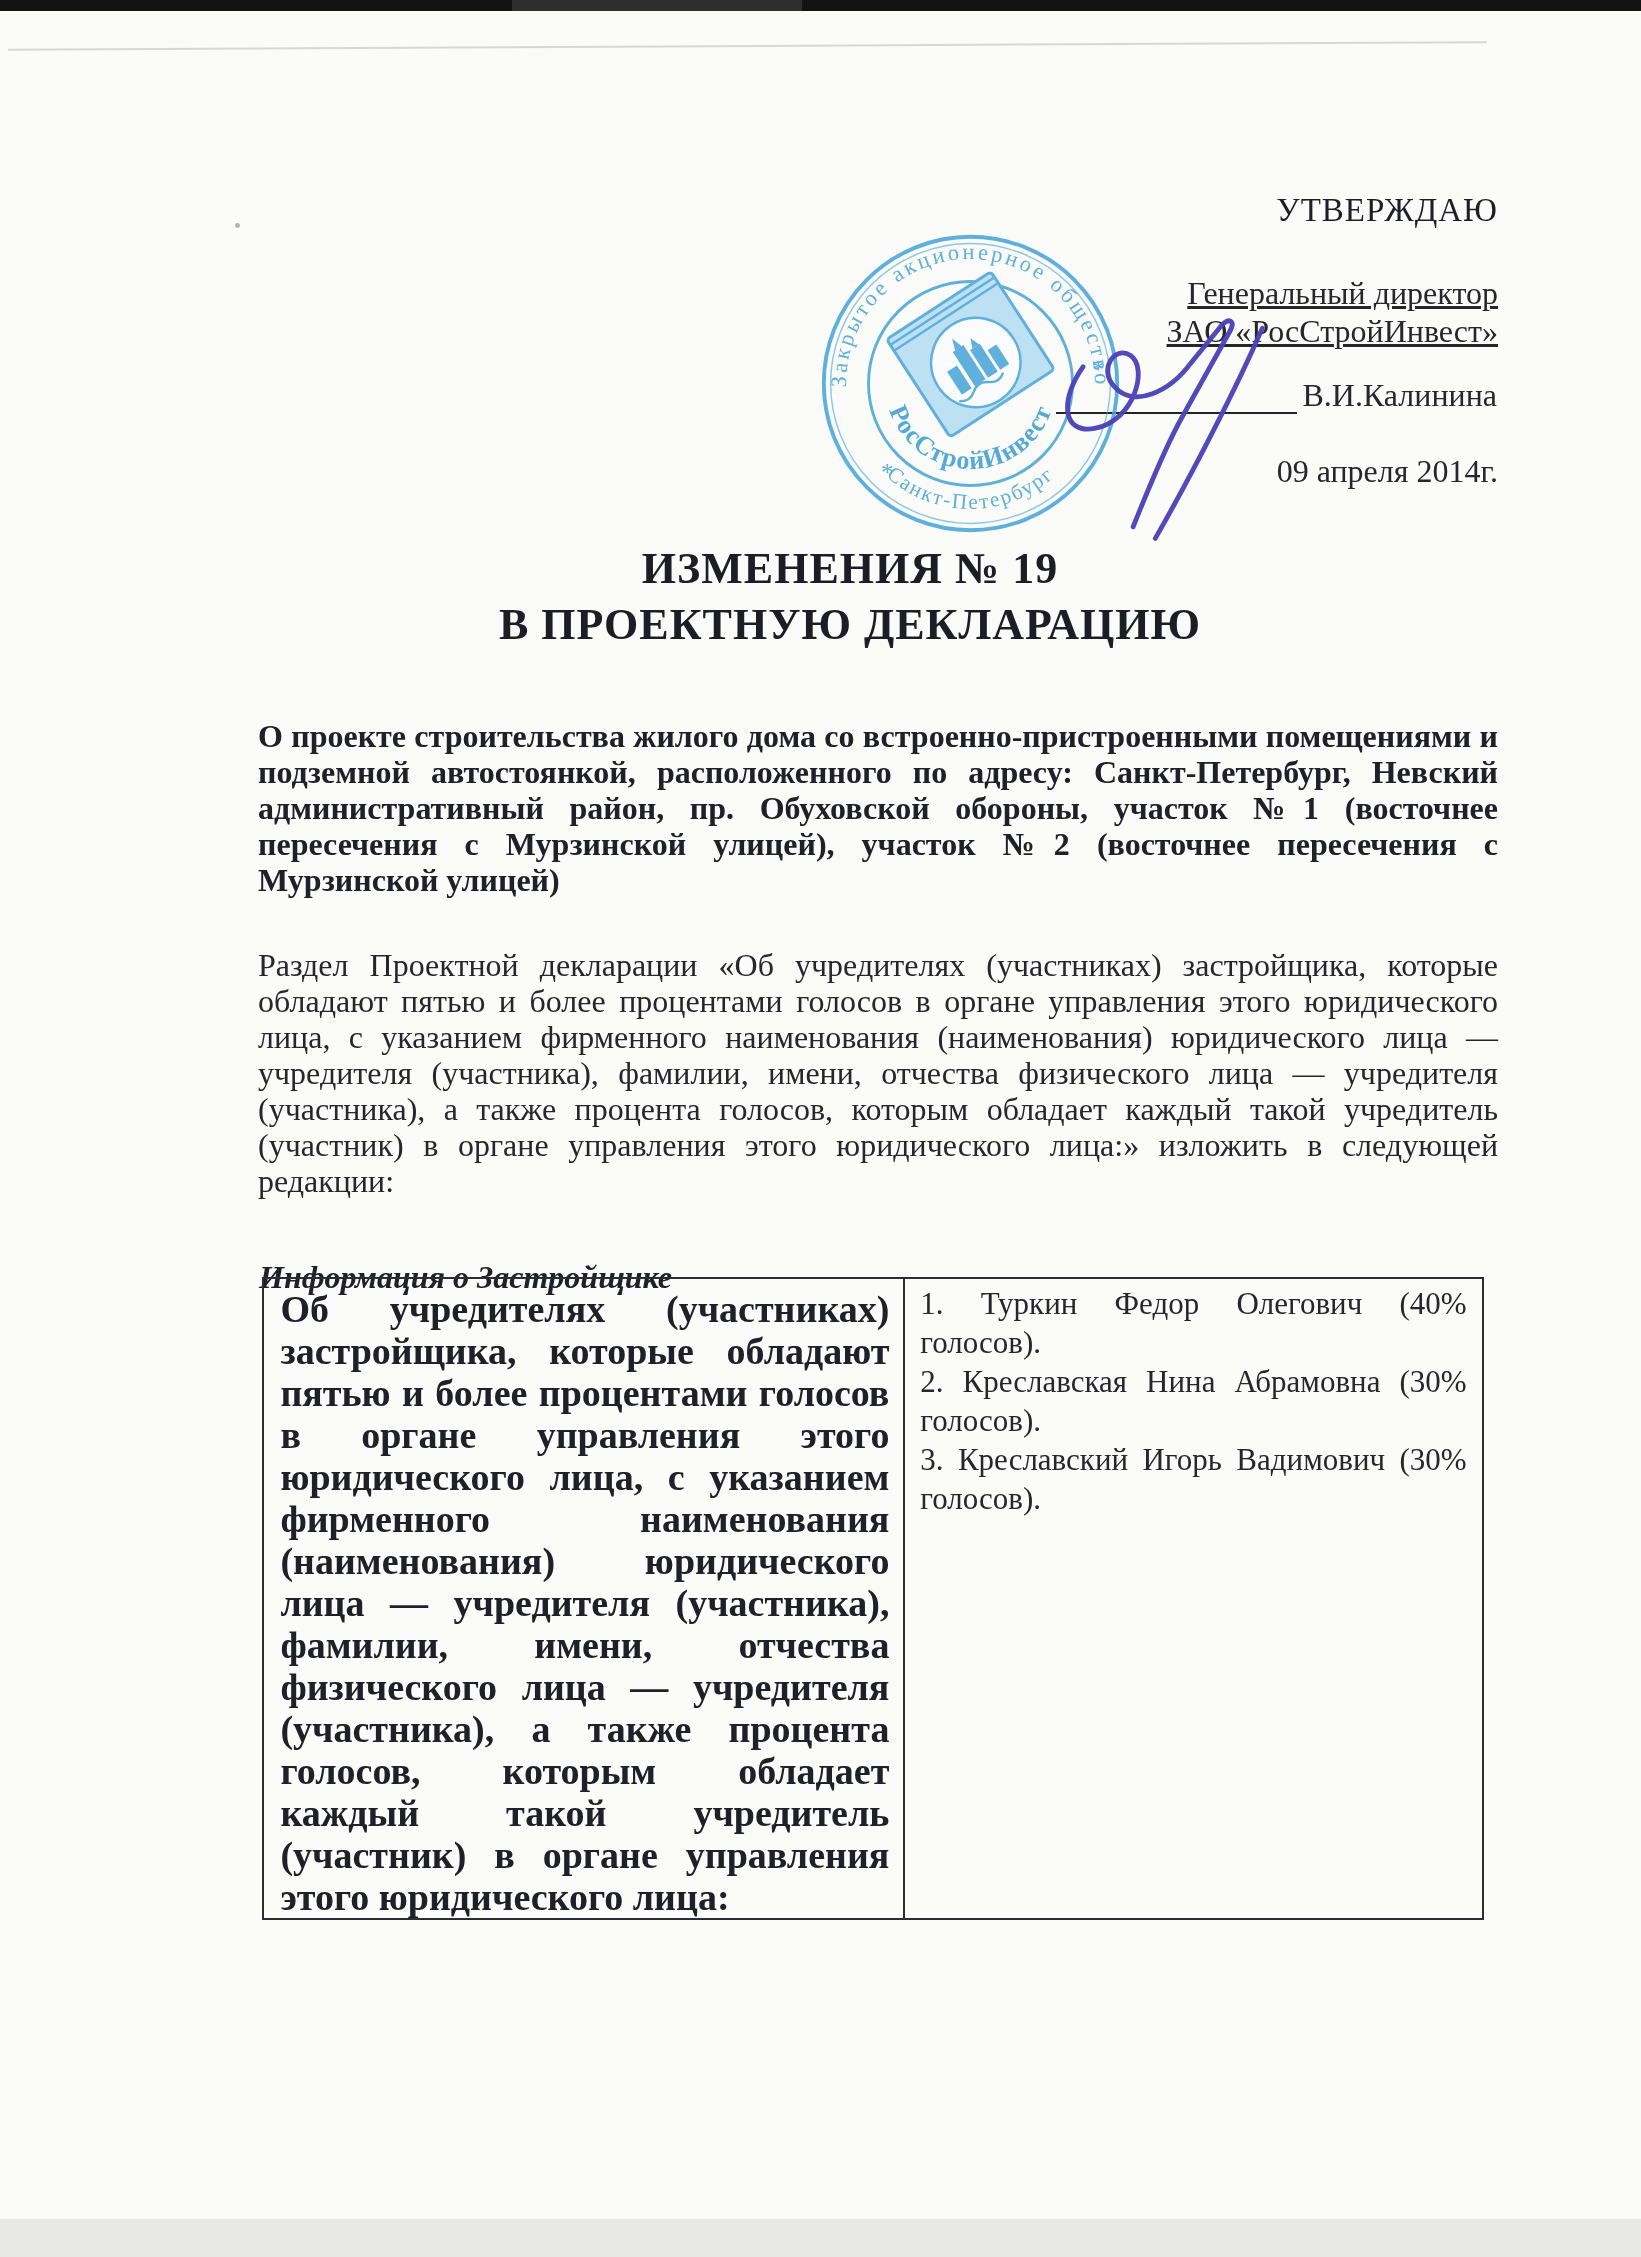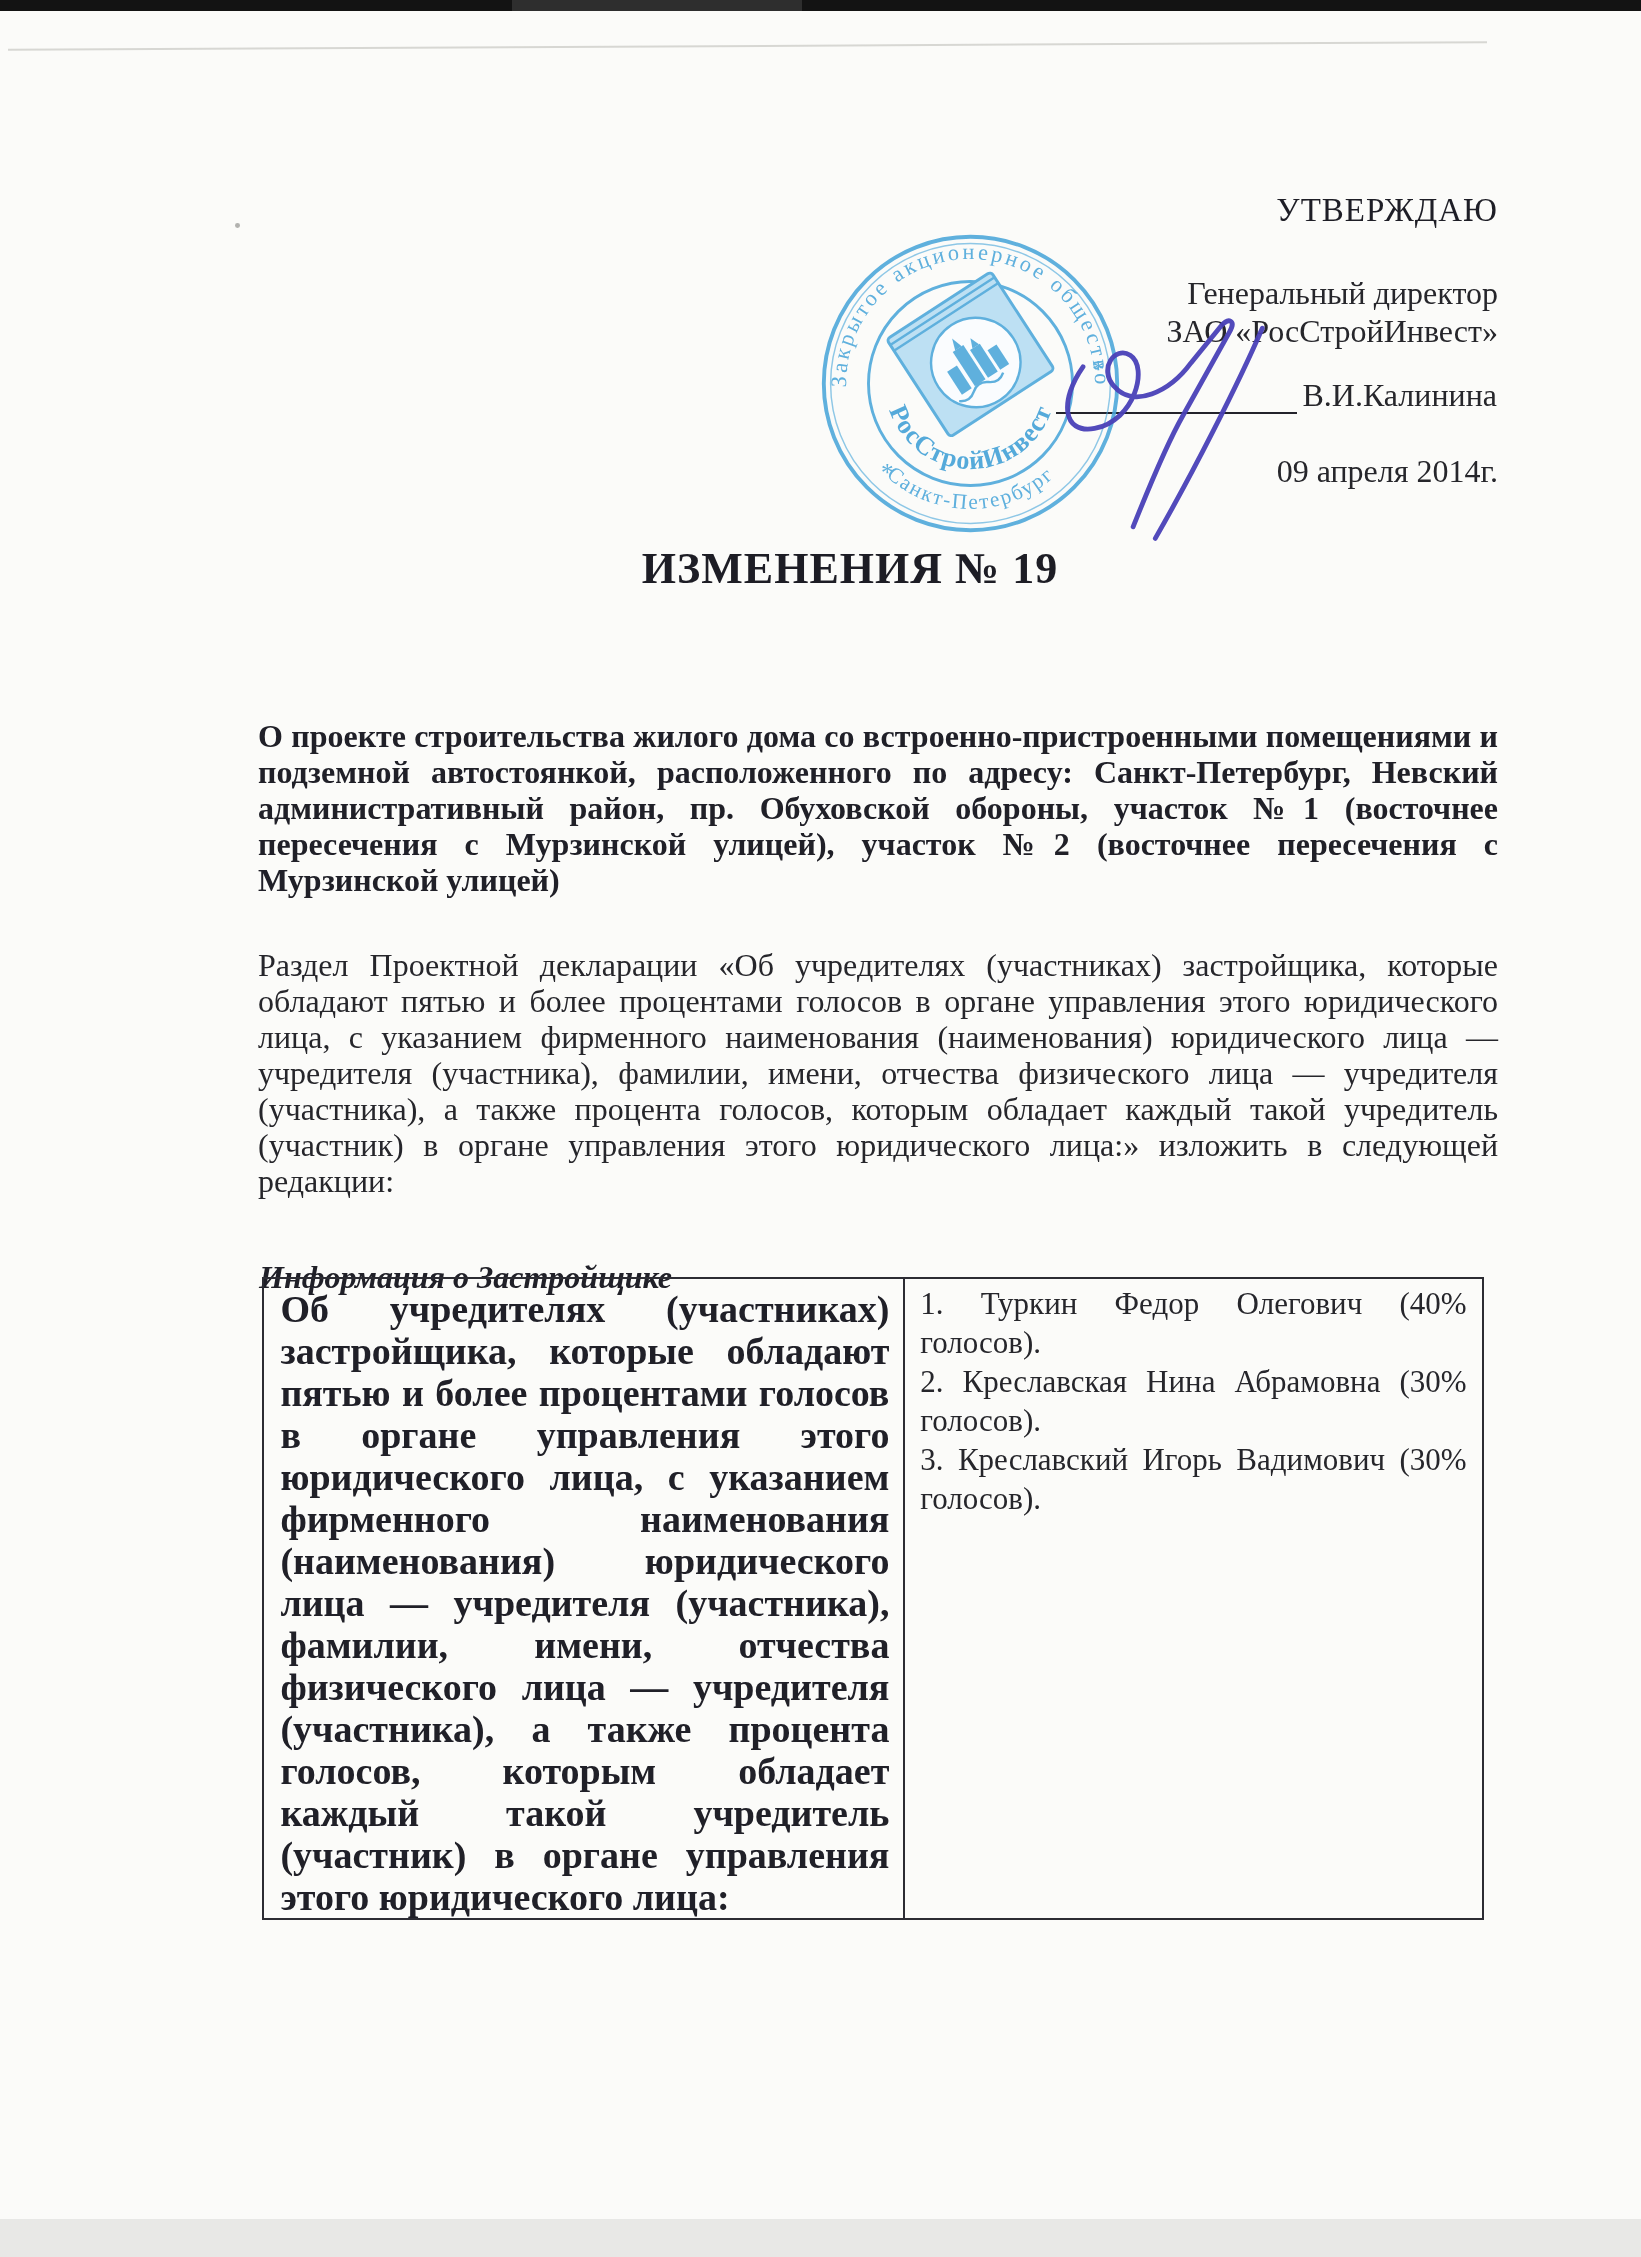--- a/index.html
+++ b/index.html
@@ -7,21 +7,21 @@
     position:relative; width:1641px; height:2219px; margin:0 auto;
     background:#fbfbf9; overflow:hidden;
     font-family:"Liberation Serif","DejaVu Serif",serif; color:#26262b;
   }
   .scan-strip { position:absolute; top:0; left:0; width:1641px; height:10.6px; background:#131313; }
   .scan-strip::after { content:""; position:absolute; left:512px; top:0; width:290px; height:10.6px; background:#2e2e2e; }
   .scan-line { position:absolute; top:45px; left:7.7px; width:1479px; height:1.9px; background:#d7d7d3; transform:rotate(-0.3deg); }
   .dot-artifact { position:absolute; left:235px; top:223px; width:4.8px; height:4.8px; border-radius:50%; background:#a0a09c; opacity:.8; }
 
   .approve-word { position:absolute; top:192px; right:143px; font-size:33px; letter-spacing:1px; color:#1e1e26; }
-  .approve-role { position:absolute; top:274px; right:143px; text-align:right; font-size:32px; line-height:38px; }
+  .approve-role { position:absolute; top:274px; right:143px; text-align:right; font-size:32px; line-height:38px;text-decoration:underline; }
   .sig-row { position:absolute; top:377px; right:144px; display:flex; align-items:flex-end; }
   .sig-line { display:inline-block; width:241px; border-bottom:2.9px solid #23232b; height:31px; margin-right:5.8px; }
   .sig-name { font-size:32px; }
   .approve-date { position:absolute; top:453px; right:143px; font-size:32px; }
 
   .stamp-svg { position:absolute; left:817px; top:230px; width:307px; height:307px; opacity:.88; }
   .signature-svg { position:absolute; left:1046px; top:307px; width:261px; height:241px; }
 
   .doc-title { position:absolute; top:541px; left:232px; width:1236px; text-align:center;
     font-weight:bold; font-size:44px; line-height:56px; letter-spacing:1px; color:#1d1d25; }
@@ -102,20 +102,21 @@
 
   <svg class="signature-svg" viewBox="0 0 270 250">
     <g stroke="#4a41b8" stroke-width="5" fill="none" stroke-linecap="round" opacity="0.95">
       <path d="M38,62 C14,96 16,132 50,126 C92,118 106,62 87,50 C71,40 54,64 70,82 C90,106 128,88 150,58 L181,20 C189,10 197,14 190,26 L142,112 C122,147 103,196 90,228"></path>
       <path d="M224,22 C198,82 152,172 113,240"></path>
     </g>
   </svg>
 
   <div class="doc-title">
     <div>ИЗМЕНЕНИЯ № 19</div>
+    <div>В ПРОЕКТНУЮ ДЕКЛАРАЦИЮ</div>
   </div>
 
   <p class="para para-bold">О проекте строительства жилого дома со встроенно-пристроенными помещениями и подземной автостоянкой, расположенного по адресу: Санкт-Петербург, Невский административный район, пр. Обуховской обороны, участок №1 (восточнее пересечения с Мурзинской улицей), участок №2 (восточнее пересечения с Мурзинской улицей)</p>
   <p class="para para-normal">Раздел Проектной декларации «Об учредителях (участниках) застройщика, которые обладают пятью и более процентами голосов в органе управления этого юридического лица, с указанием фирменного наименования (наименования) юридического лица — учредителя (участника), фамилии, имени, отчества физического лица — учредителя (участника), а также процента голосов, которым обладает каждый такой учредитель (участник) в органе управления этого юридического лица:» изложить в следующей редакции:</p>
 
   <div class="table-caption">Информация о Застройщике</div>
 
   <table class="info-table">
     <tbody>
         <tr>

